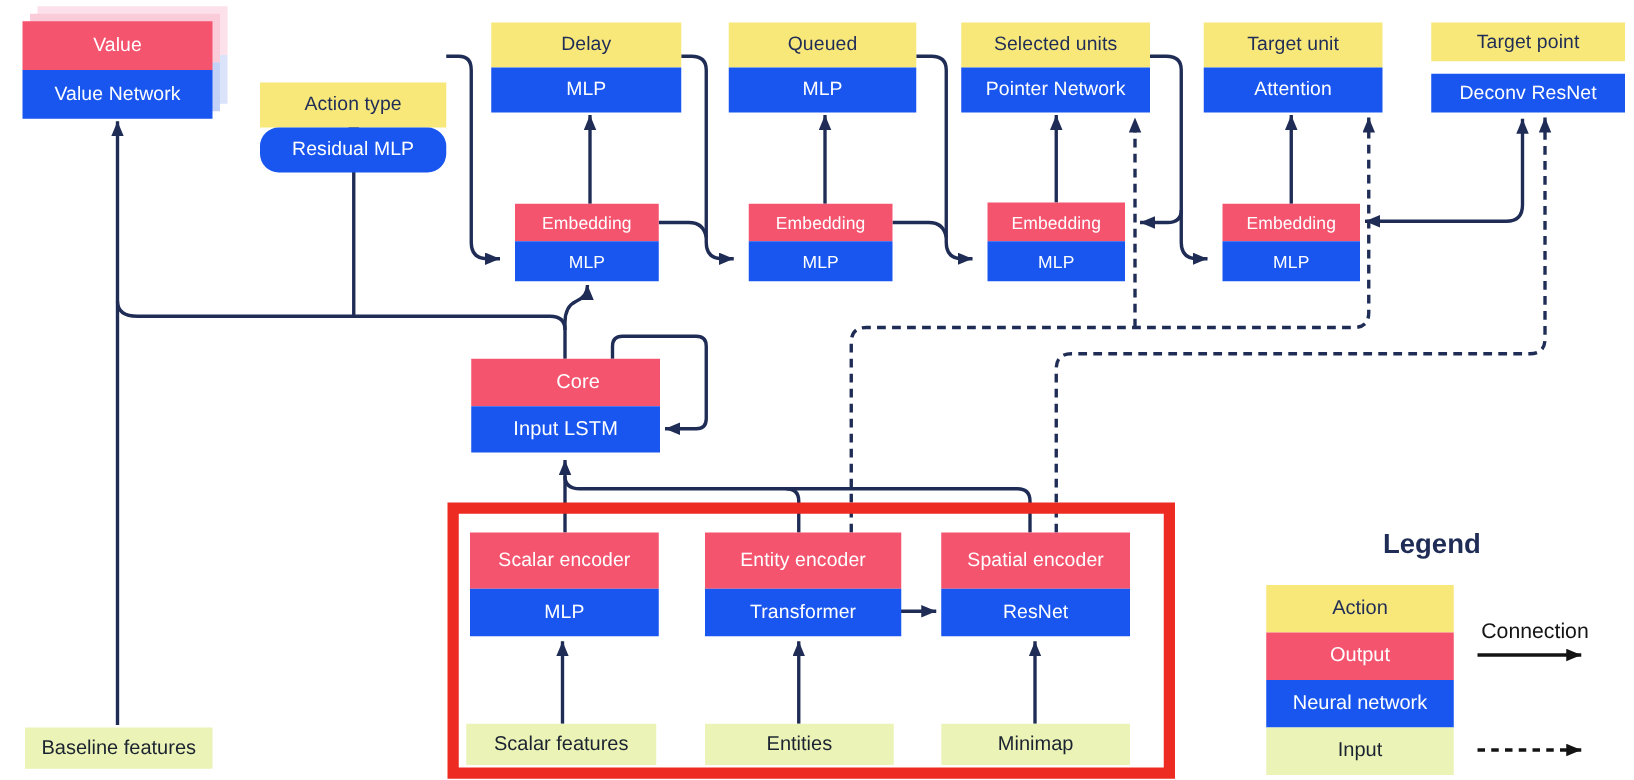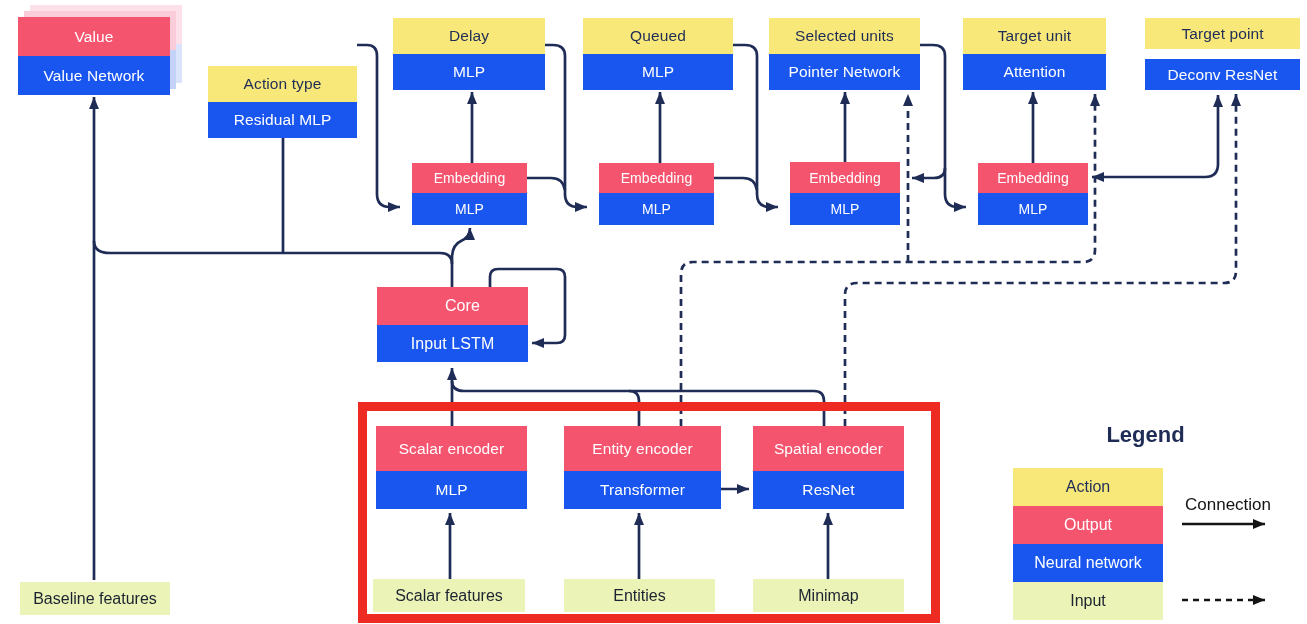--- a/index.html
+++ b/index.html
@@ -96,21 +96,21 @@
     </g>
   </svg>
 
   <div id="boxes">
       <div class="box" style="left: 18px; top: 17px; width: 152px; height: 78px; font-size: 15.5px;">
         <div class="half" style="height: 39px; background: rgb(245, 84, 111); color: rgb(255, 255, 255);">Value</div>
         <div class="half" style="height: 39px; background: rgb(24, 86, 239); color: rgb(255, 255, 255);">Value Network</div>
       </div>
       <div class="box" style="left: 208px; top: 30px; width: 149px; height: 72px; font-size: 15.5px; margin-top: 36px;">
         <div class="half" style="height: 36px; background: rgb(248, 232, 122); color: rgb(31, 44, 86);">Action type</div>
-        <div class="half" style="height: 36px; background: rgb(24, 86, 239); color: rgb(255, 255, 255);">Residual MLP</div>
+        <div class="half" style="height: 36px; background: rgb(24, 86, 239); color: rgb(255, 255, 255); border-radius: 15px;">Residual MLP</div>
       </div>
       <div class="box" style="left: 393px; top: 18px; width: 152px; height: 72px; font-size: 15.5px;">
         <div class="half" style="height: 36px; background: rgb(248, 232, 122); color: rgb(31, 44, 86);">Delay</div>
         <div class="half" style="height: 36px; background: rgb(24, 86, 239); color: rgb(255, 255, 255);">MLP</div>
       </div>
       <div class="box" style="left: 583px; top: 18px; width: 150px; height: 72px; font-size: 15.5px;">
         <div class="half" style="height: 36px; background: rgb(248, 232, 122); color: rgb(31, 44, 86);">Queued</div>
         <div class="half" style="height: 36px; background: rgb(24, 86, 239); color: rgb(255, 255, 255);">MLP</div>
       </div>
       <div class="box" style="left: 769px; top: 18px; width: 151px; height: 72px; font-size: 15.5px;">

